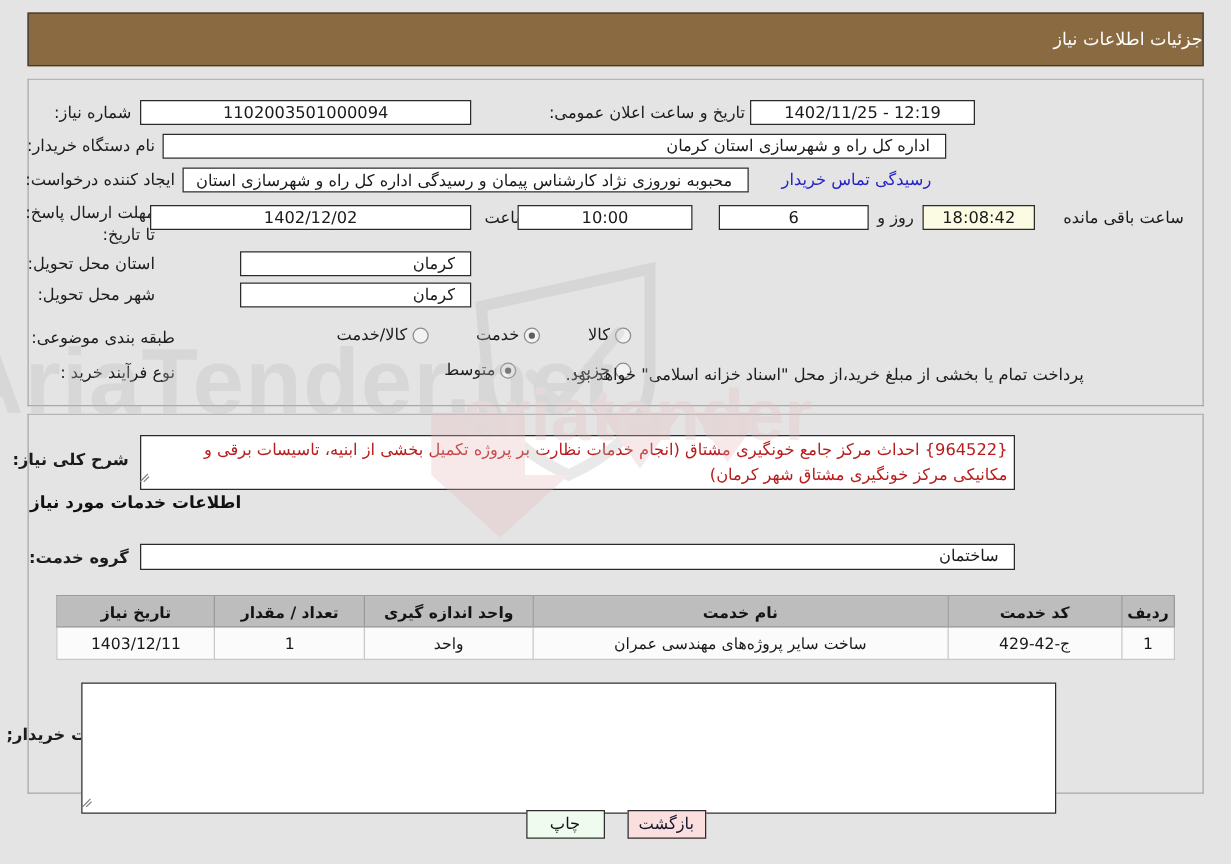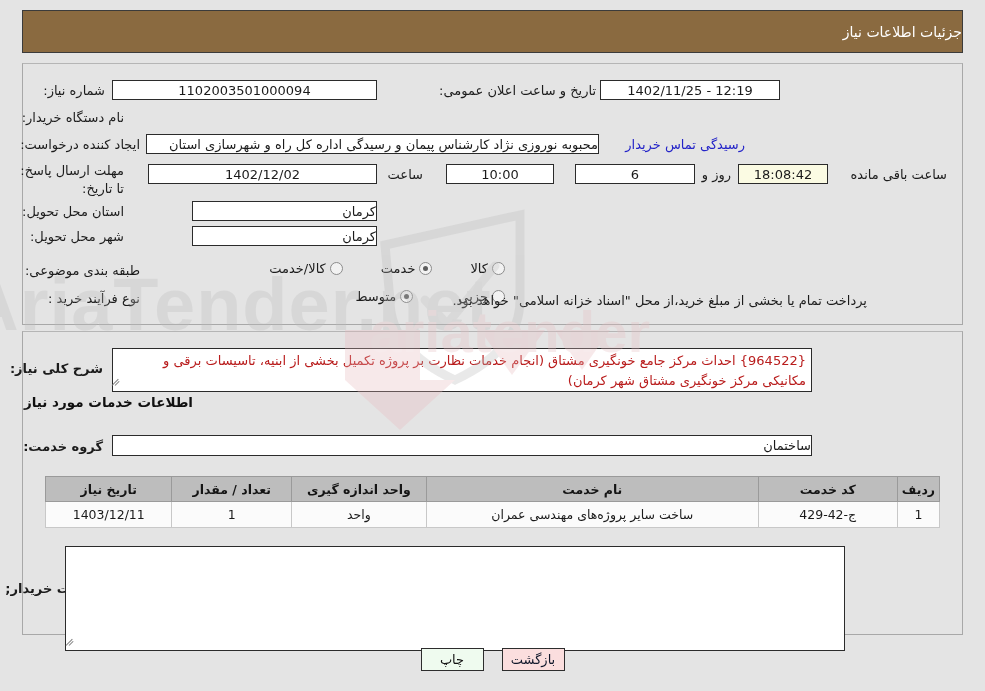--- a/index.html
+++ b/index.html
@@ -70,21 +70,21 @@
   }
   .lbl-b { font-weight: bold; }
   .fld {
     position: absolute;
     background: #ffffff;
     border: 1px solid #2b2b2b;
     font-size: 13px;
     color: #1a1a1a;
     display: flex;
     align-items: center;
-    padding: 0 0;
+    padding: 0 12px;
     overflow: hidden;
     white-space: nowrap;
     z-index: 3;
     line-height: 1;
   }
   .fld.center { justify-content: center; }
   .fld.right  { justify-content: flex-start; }
   .fld.yellow { background: #fbfbe3; text-align: right; }
 
   .link {
@@ -240,29 +240,30 @@
 
   <div class="panel panel-top"></div>
 
   <div class="lbl" style="right:880px; top:83px; width:95px;">شماره نیاز:</div>
   <div class="fld center" style="right:608px; top:80px; width:265px; height:20px;">1102003501000094</div>
 
   <div class="lbl" style="right:389px; top:83px; width:210px;">تاریخ و ساعت اعلان عمومی:</div>
   <div class="fld center" style="right:205px; top:80px; width:180px; height:20px;">12:19 - 1402/11/25</div>
 
   <div class="lbl" style="right:861px; top:110px; width:114px;">نام دستگاه خریدار:</div>
+  <div class="fld right" style="right:228px; top:107px; width:627px; height:20px;">اداره کل راه و شهرسازی استان کرمان</div>
 
   <div class="lbl" style="right:845px; top:137px; width:130px;">ایجاد کننده درخواست:</div>
   <div class="fld right" style="right:386px; top:134px; width:453px; height:20px;">محبوبه نوروزی نژاد کارشناس پیمان و رسیدگی اداره کل راه و شهرسازی استان</div>
   <div class="link" style="right:240px; top:137px;">رسیدگی تماس خریدار</div>
 
   <div class="lbl" style="right:861px; top:162px; width:114px; line-height:1.4; white-space:normal;">مهلت ارسال پاسخ: تا تاریخ:</div>
-  <div class="fld center" style="right:608px; top:164px; width:229px; height:20px;">1402/12/02</div>
+  <div class="fld center" style="right:608px; top:164px; width:257px; height:20px;">1402/12/02</div>
   <div class="plain" style="right:562px; top:167px;">ساعت</div>
-  <div class="fld center" style="right:431px; top:164px; width:108px; height:20px;">10:00</div>
+  <div class="fld center" style="right:431px; top:164px; width:140px; height:20px;">10:00</div>
   <div class="fld center" style="right:290px; top:164px; width:120px; height:20px;">6</div>
   <div class="plain" style="right:254px; top:167px;">روز و</div>
   <div class="fld yellow center" style="right:157px; top:164px; width:90px; height:20px;">18:08:42</div>
   <div class="plain" style="right:38px; top:167px;">ساعت باقی مانده</div>
 
   <div class="lbl" style="right:861px; top:204px; width:114px;">استان محل تحویل:</div>
   <div class="fld right" style="right:608px; top:201px; width:185px; height:20px;">کرمان</div>
 
   <div class="lbl" style="right:861px; top:229px; width:114px;">شهر محل تحویل:</div>
   <div class="fld right" style="right:608px; top:226px; width:185px; height:20px;">کرمان</div>

